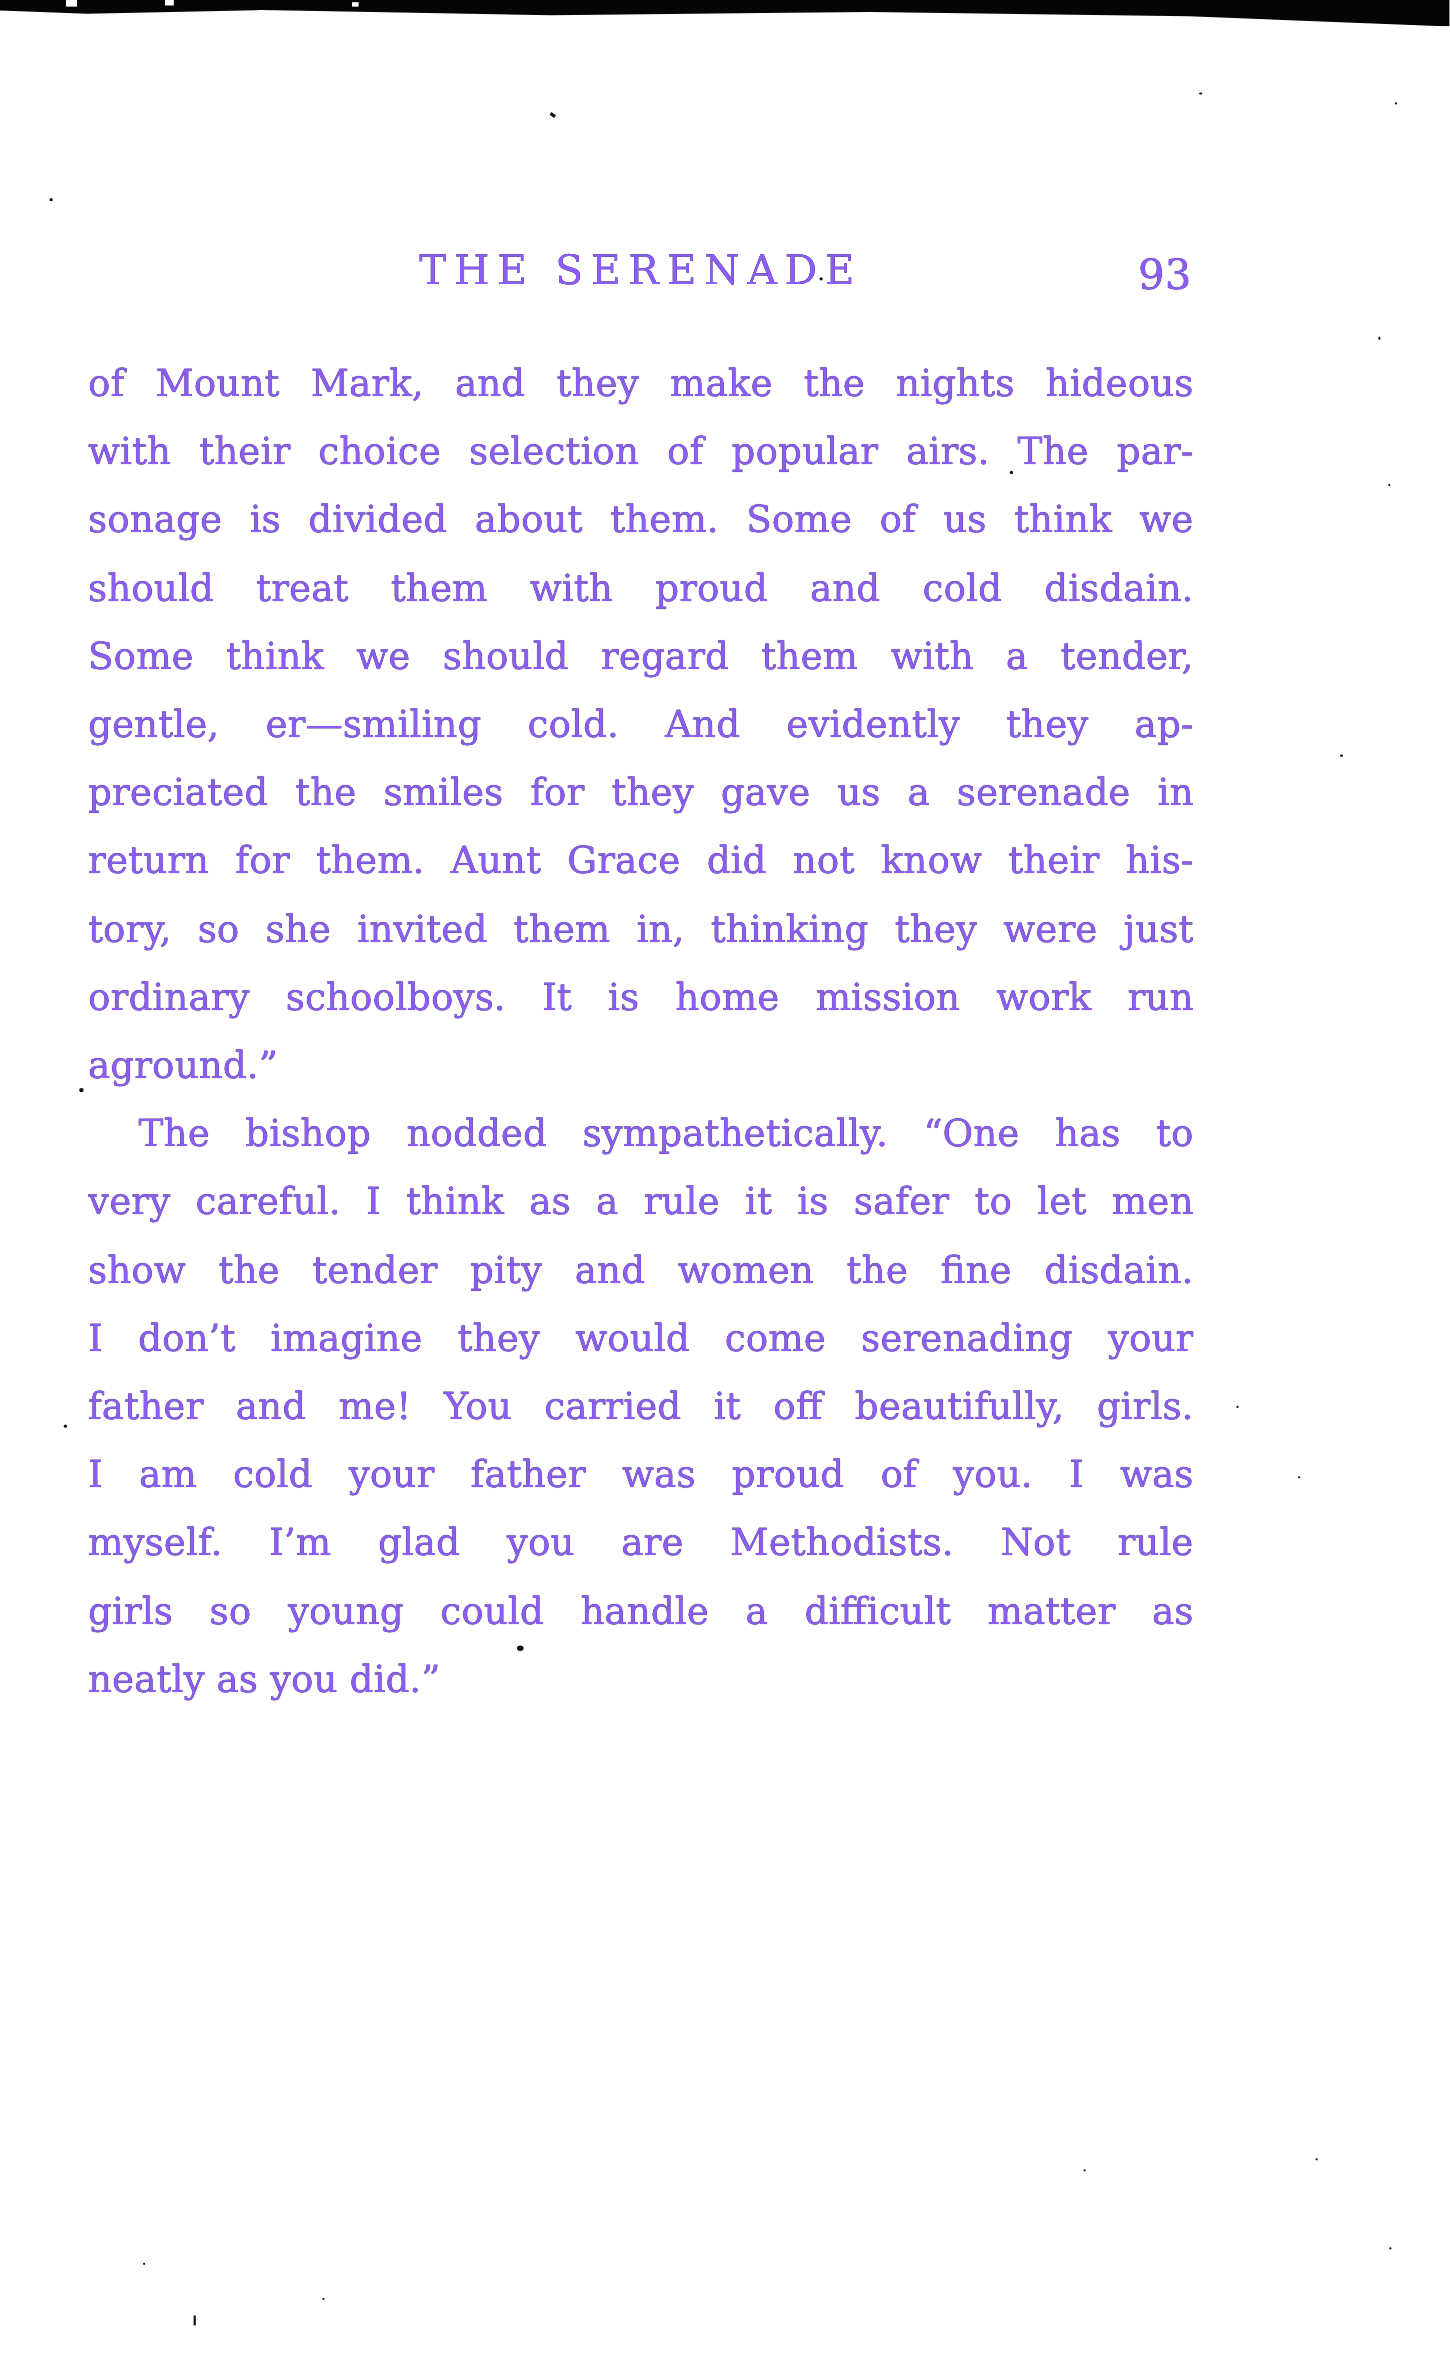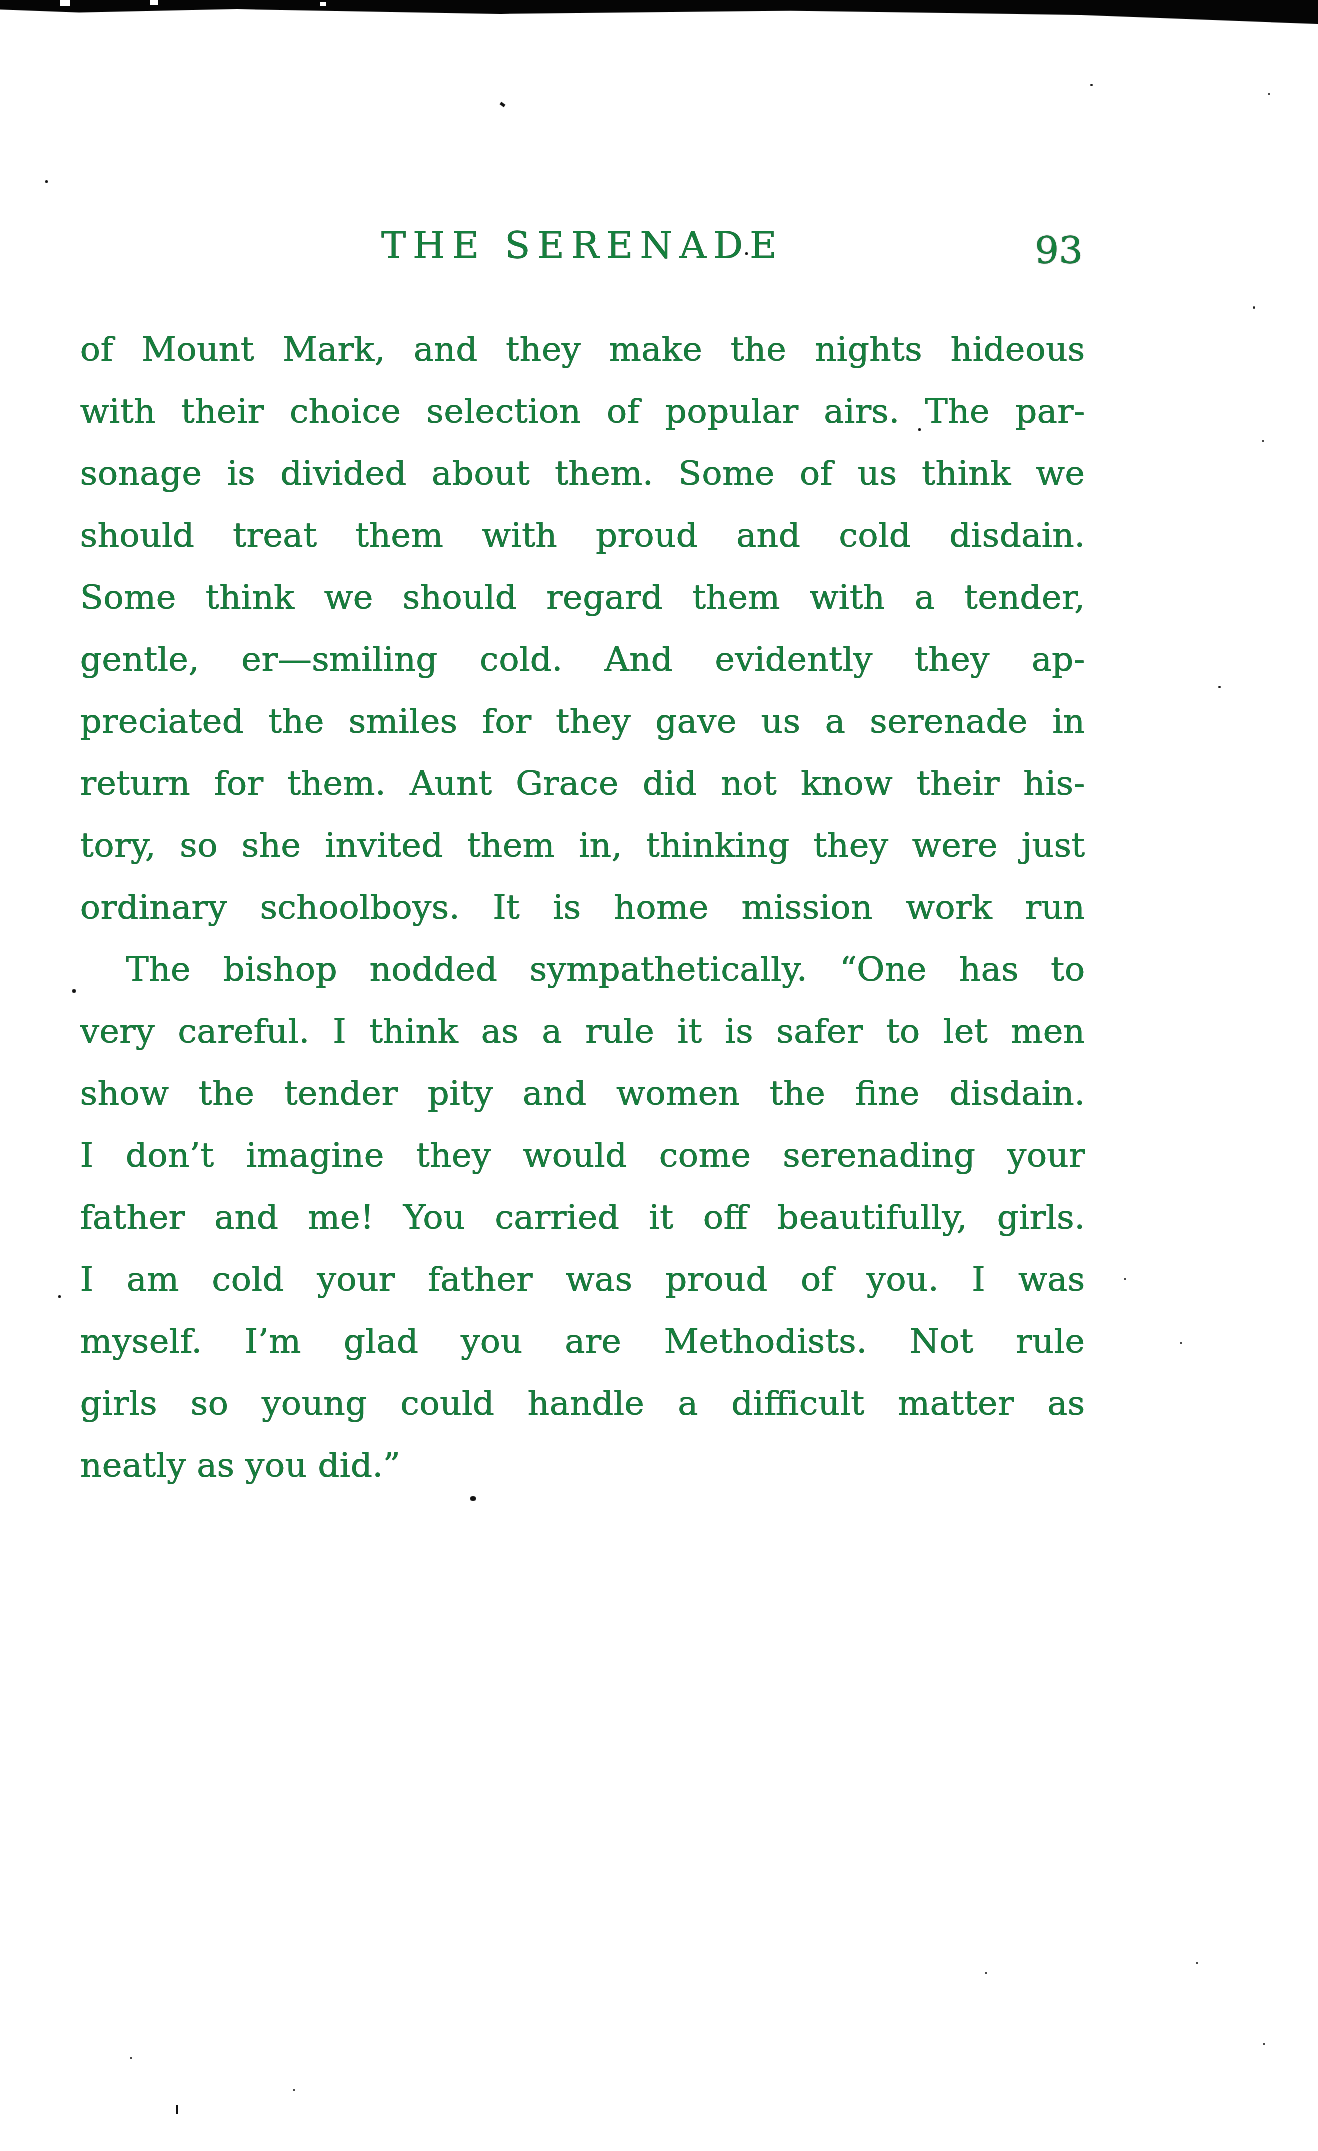--- a/index.html
+++ b/index.html
@@ -2,21 +2,21 @@
 <html><head>
 <meta charset="utf-8">
 <style>
   html,body{margin:0;padding:0;background:#ffffff;}
   #page{
     position:relative;
     width:1318px;height:2151px;
     background:#ffffff;
     overflow:hidden;
     font-family:"DejaVu Serif", serif;
-    color:#15803d;
+    color:#8b5cf6;
   }
   
   #topband{
     position:absolute;top:0;left:0;width:1318px;height:24px;
     background:#050505;
     clip-path:polygon(0 0,100% 0,100% 100%,82% 62%,60% 45%,38% 58%,18% 38%,6% 52%,0 40%);
   }
   .notch{position:absolute;background:#ffffff;}
   
   #header{
@@ -69,20 +69,21 @@
     <div class="line">of Mount Mark, and they make the nights hideous</div>
     <div class="line">with their choice selection of popular airs.  The par-</div>
     <div class="line">sonage is divided about them.  Some of us think we</div>
     <div class="line">should treat them with proud and cold disdain.</div>
     <div class="line">Some think we should regard them with a tender,</div>
     <div class="line">gentle, er—smiling cold.  And evidently they ap-</div>
     <div class="line">preciated the smiles for they gave us a serenade in</div>
     <div class="line">return for them.  Aunt Grace did not know their his-</div>
     <div class="line">tory, so she invited them in, thinking they were just</div>
     <div class="line">ordinary schoolboys.  It is home mission work run</div>
+    <div class="line no-just">aground.”</div>
     <div class="line indent">The bishop nodded sympathetically.  “One has to</div>
     <div class="line">very careful.  I think as a rule it is safer to let men</div>
     <div class="line">show the tender pity and women the fine disdain.</div>
     <div class="line">I don’t imagine they would come serenading your</div>
     <div class="line">father and me!  You carried it off beautifully, girls.</div>
     <div class="line">I am cold your father was proud of you.  I was</div>
     <div class="line">myself.  I’m glad you are Methodists.  Not rule</div>
     <div class="line">girls so young could handle a difficult matter as</div>
     <div class="line no-just">neatly as you did.”</div>
   </div>

